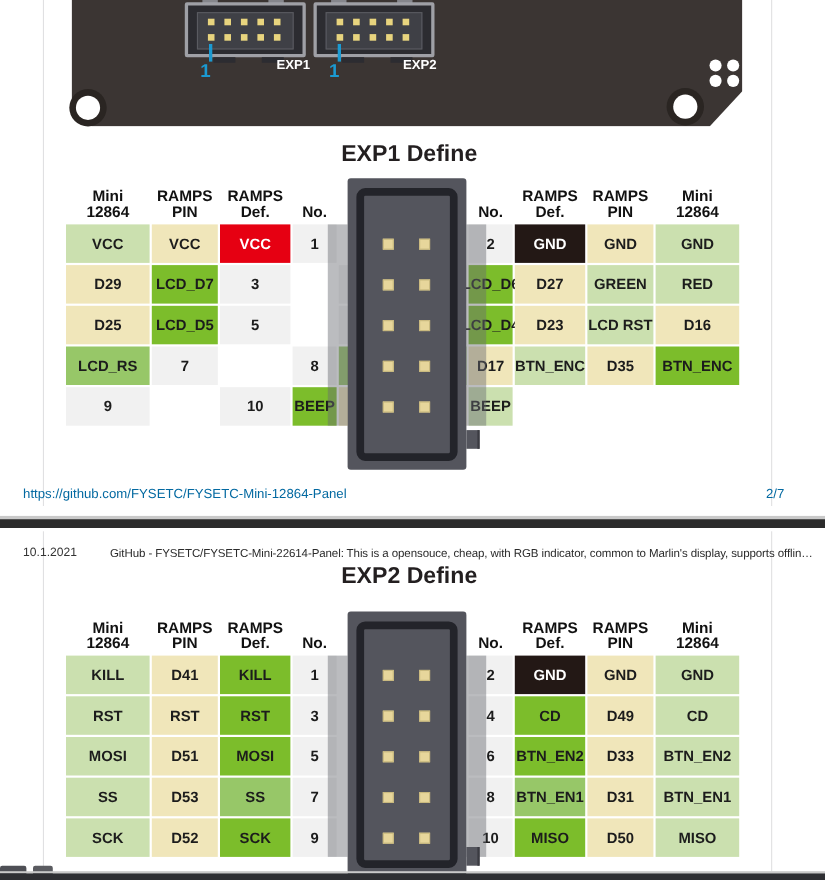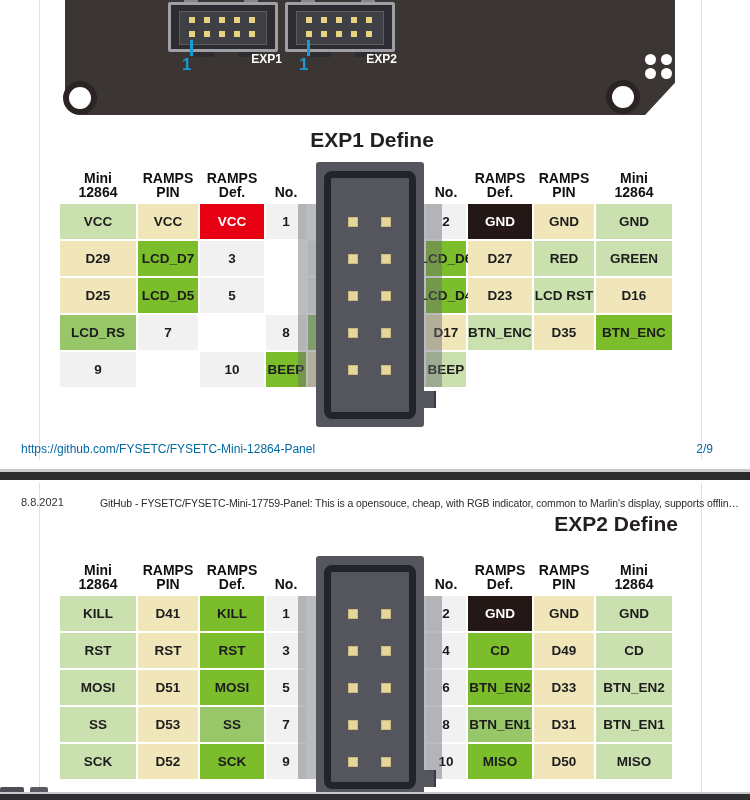--- a/index.html
+++ b/index.html
@@ -154,22 +154,22 @@
       <div class="cell def black">GND</div>
       <div class="cell tan">GND</div>
       <div class="cell mini">GND</div>
       <div class="cell tan">D29</div>
       <div class="cell def green">LCD_D7</div>
       <div class="cell no">3</div>
       <div class="cell mid"></div>
       <div class="cell no">4</div>
       <div class="cell def green">LCD_D6</div>
       <div class="cell tan">D27</div>
+      <div class="cell mini">GREEN</div>
       <div class="cell mini">RED</div>
-      <div class="cell mini">GREEN</div>
       <div class="cell tan">D25</div>
       <div class="cell def green">LCD_D5</div>
       <div class="cell no">5</div>
       <div class="cell mid"></div>
       <div class="cell no">6</div>
       <div class="cell def green">LCD_D4</div>
       <div class="cell tan">D23</div>
       <div class="cell mini">LCD RST</div>
       <div class="cell tan">D16</div>
       <div class="cell def midgreen">LCD_RS</div>
@@ -203,34 +203,34 @@
         <div class="cpin" style="left: 348px; top: 291px;"></div>
         <div class="cpin" style="left: 381px; top: 291px;"></div>
         <div class="cpin" style="left: 348px; top: 328px;"></div>
         <div class="cpin" style="left: 381px; top: 328px;"></div>
         <div class="cpin" style="left: 348px; top: 365px;"></div>
         <div class="cpin" style="left: 381px; top: 365px;"></div>
       </div>
   </div>
 
   <div class="print-text" style="left:21px;top:442px;">https://github.com/FYSETC/FYSETC-Mini-12864-Panel</div>
-  <div class="print-text" style="left:660px;top:442px;width:53px;text-align:right;">2/9</div>
+  <div class="print-text" style="left:660px;top:442px;width:53px;text-align:right;">2/7</div>
 </div>
 
 <div class="band-line" style="top:469px;height:3px;"></div>
 <div class="band-dark" style="top:472px;height:8px;"></div>
 
 <div>
   <div class="edge" style="left:39px;top:483px;height:309px;"></div>
   <div class="edge" style="left:701px;top:483px;height:309px;"></div>
 
-  <div class="small-head" style="left:21px;top:496px;">8.8.2021</div>
-  <div class="doc-head" style="top:497px;">GitHub - FYSETC/FYSETC-Mini-17759-Panel: This is a opensouce, cheap, with RGB indicator, common to Marlin's display, supports offlin…</div>
-
-  <div class="sec-title" style="top:512px;text-align:right;">EXP2 Define</div>
+  <div class="small-head" style="left:21px;top:496px;">10.1.2021</div>
+  <div class="doc-head" style="top:497px;">GitHub - FYSETC/FYSETC-Mini-22614-Panel: This is a opensouce, cheap, with RGB indicator, common to Marlin's display, supports offlin…</div>
+
+  <div class="sec-title" style="top:512px;">EXP2 Define</div>
   <div class="pin-table" id="table-exp2" style="top:555px;">
       <div class="th">Mini
 12864</div>
       <div class="th">RAMPS
 PIN</div>
       <div class="th">RAMPS
 Def.</div>
       <div class="th">No.</div>
       <div class="th"></div>
       <div class="th">No.</div>

